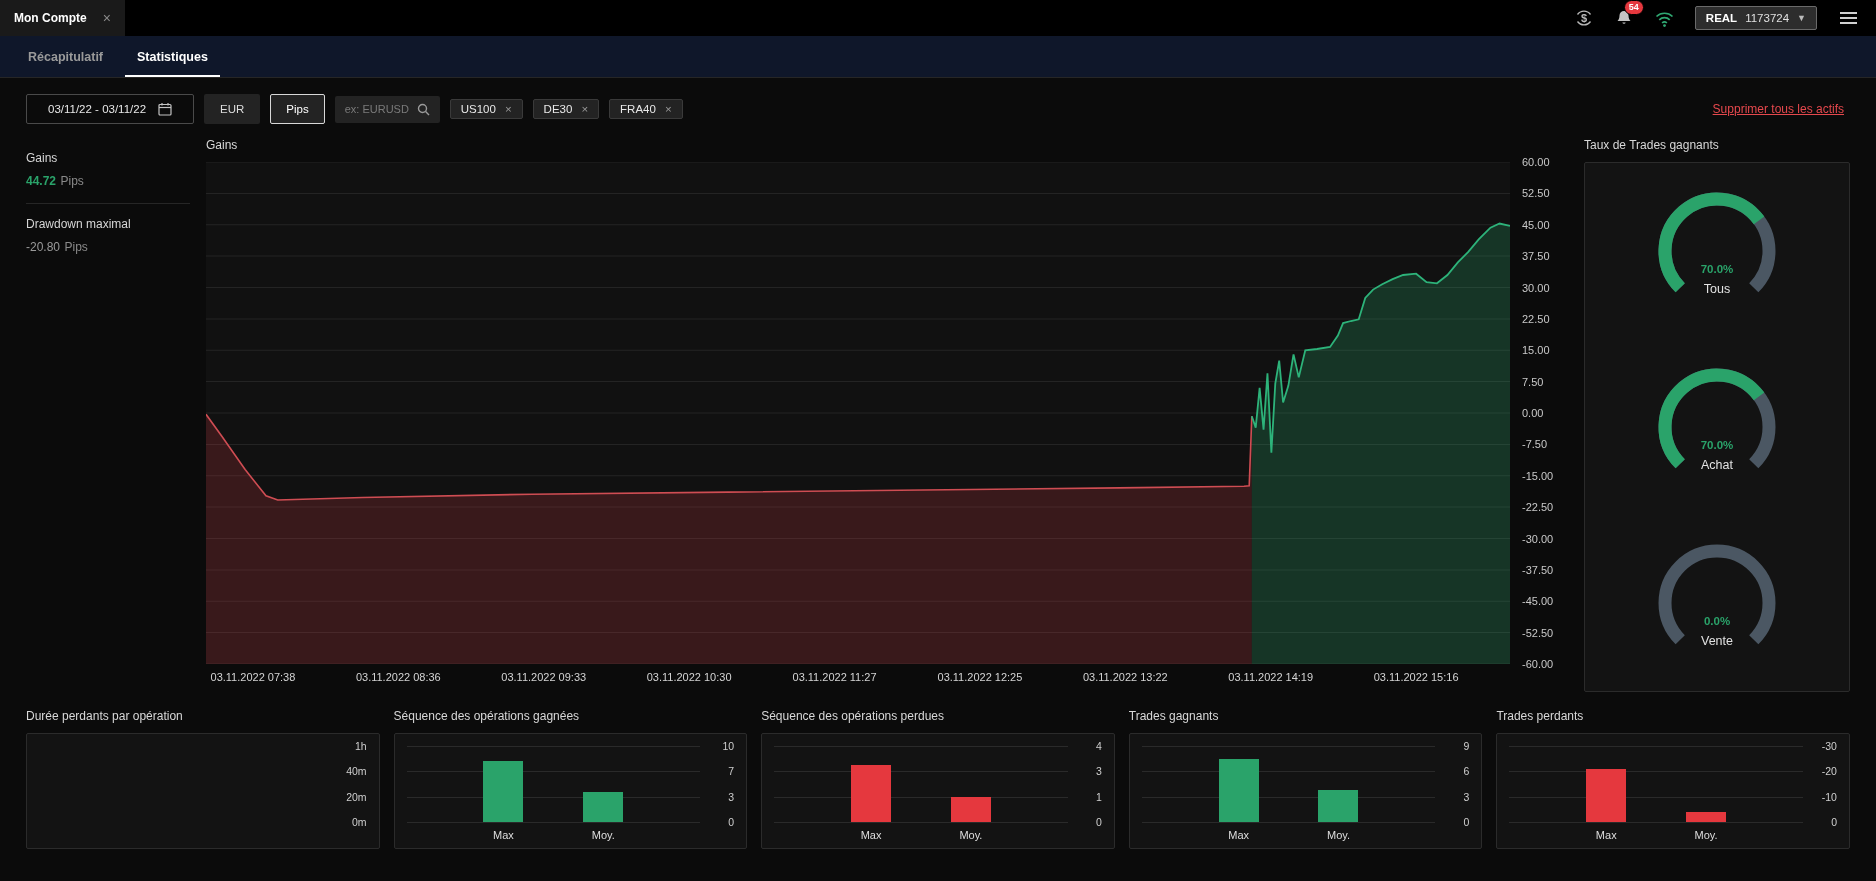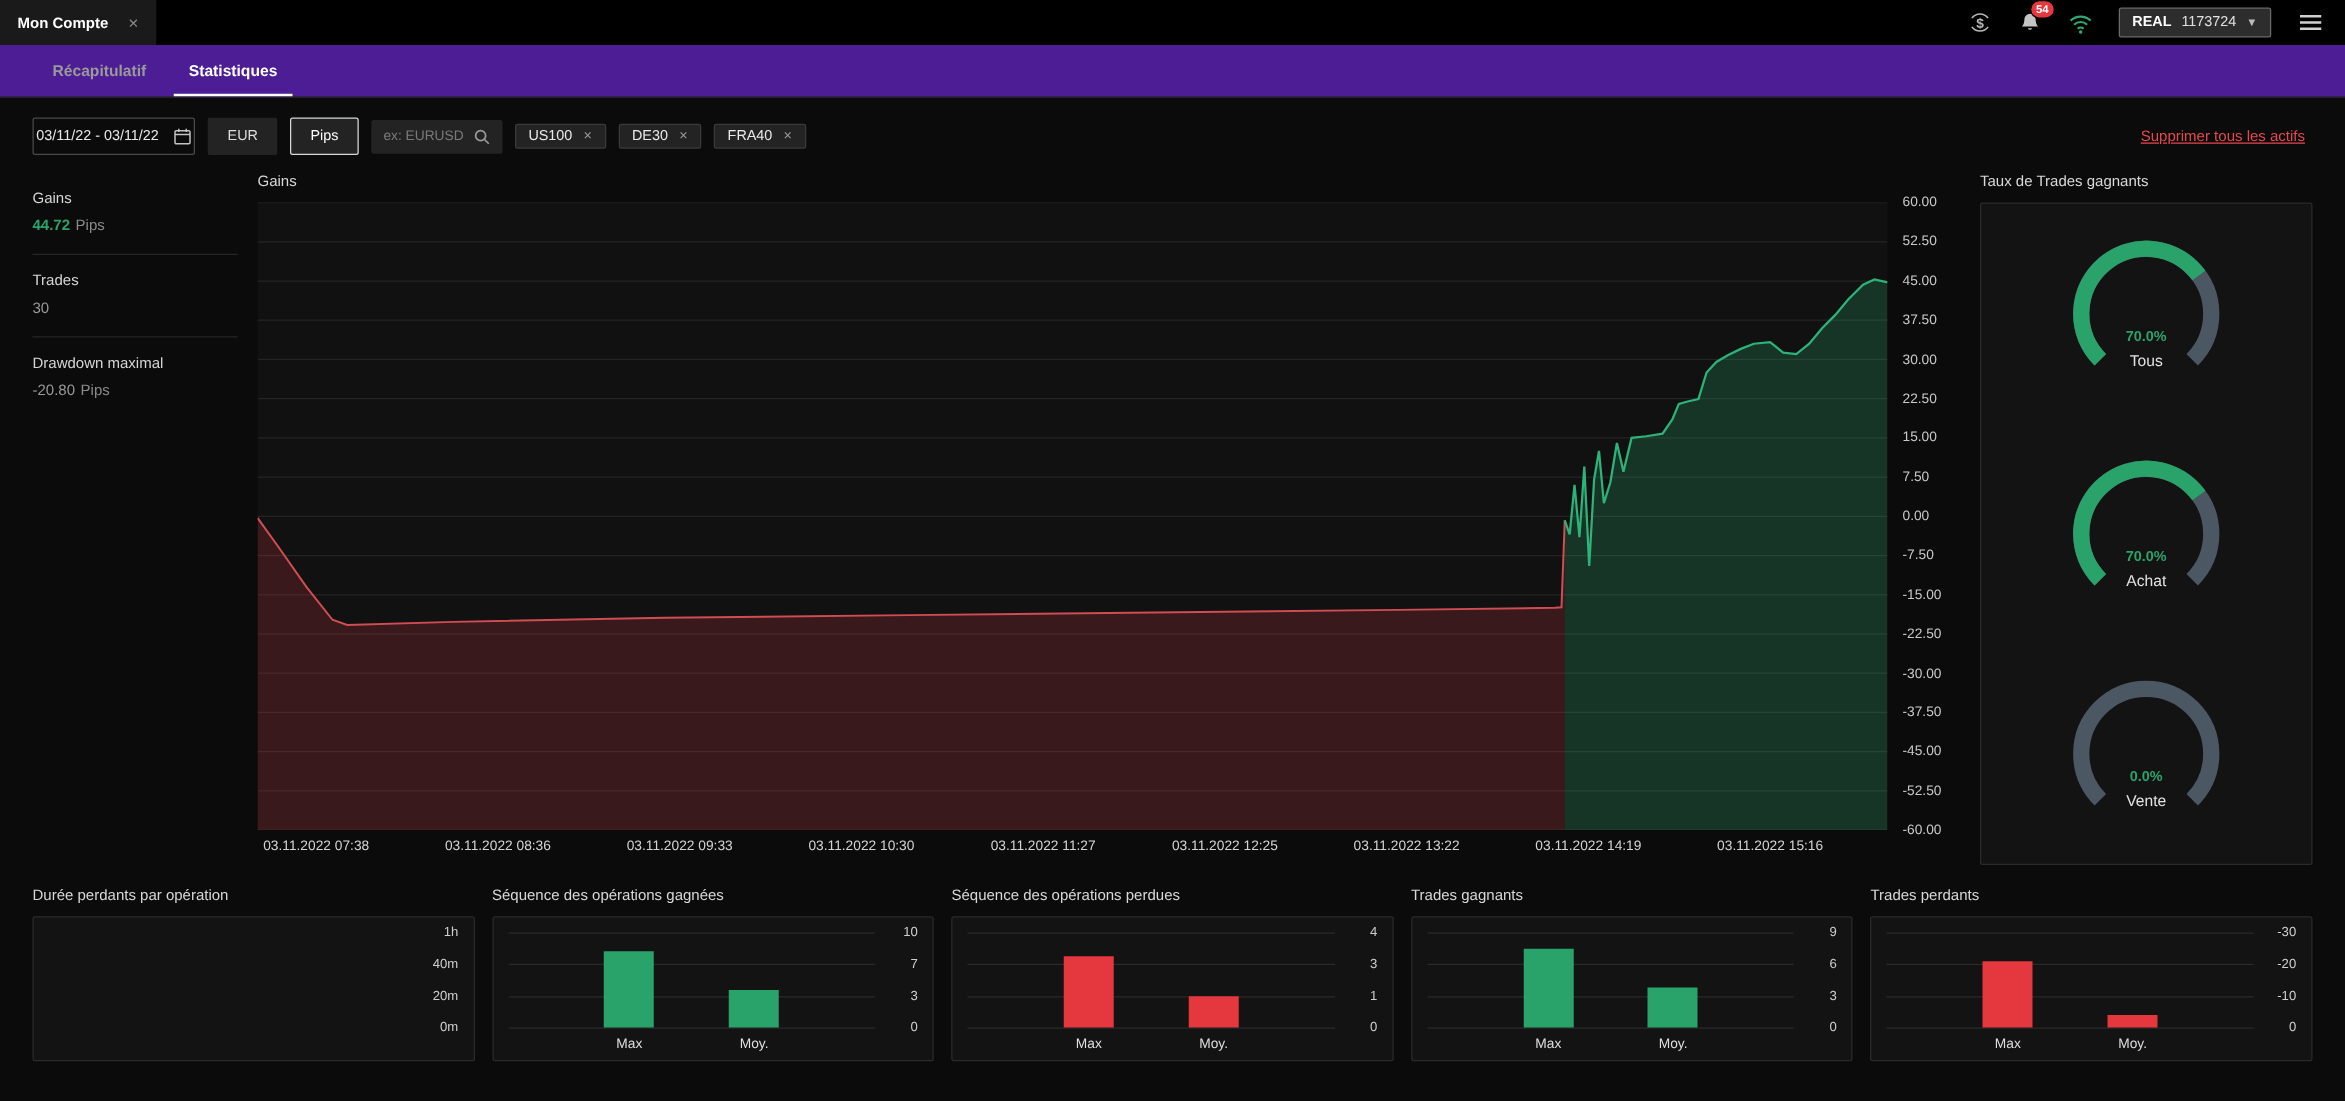--- a/index.html
+++ b/index.html
@@ -15,27 +15,27 @@
   .tb-icon{position:relative;display:inline-flex;cursor:pointer}
   .badge{position:absolute;top:-8px;right:-10px;background:#e5383e;color:#fff;font-size:9px;font-weight:bold;border-radius:8px;padding:2px 4px;border:1px solid #000;line-height:1}
   .account-pill{display:flex;align-items:center;gap:8px;background:#2d2d2d;border:1px solid #6a6a6a;border-radius:2px;padding:5px 10px;cursor:pointer}
   .acct-type{color:#fff;font-weight:bold;font-size:11.5px}
   .acct-num{color:#e0e0e0;font-size:11.5px}
   .caret{color:#bbb;font-size:9px}
   .hamburger{display:flex;flex-direction:column;gap:3px;cursor:pointer;padding:3px}
   .hamburger i{display:block;width:17px;height:2px;background:#d0d0d0}
 
   
-  .subtabs{display:flex;gap:10px;padding:0 30px;border-bottom:1px solid #262626;background:#4c1d95}
+  .subtabs{display:flex;gap:10px;padding:0 16px;border-bottom:1px solid #262626;background:#0f172a}
   .subtab{padding:14px 12px 11px;font-size:12.5px;font-weight:bold;color:#9a9a9a;cursor:pointer;border-bottom:2px solid transparent}
   .subtab.active{color:#fff;border-bottom-color:#fff}
 
   
   .filters{display:flex;align-items:center;gap:10px;padding:16px 26px 8px}
-  .datebox{display:flex;align-items:center;gap:12px;border:1px solid #4a4a4a;padding:7px 2px;color:#e8e8e8;font-size:11.5px;border-radius:2px;cursor:pointer}
+  .datebox{display:flex;align-items:center;gap:12px;border:1px solid #4a4a4a;padding:7px 21px;color:#e8e8e8;font-size:11.5px;border-radius:2px;cursor:pointer}
   .btn{background:#232323;color:#ddd;font-size:11.5px;padding:8px 15px;border:1px solid transparent;border-radius:2px;cursor:pointer}
   .btn.selected{border-color:#d8d8d8;color:#fff}
   .search{display:flex;align-items:center;gap:6px;background:#232323;padding:7px 10px;border-radius:2px}
   .search input{background:transparent;border:none;outline:none;color:#ddd;font-size:11px;width:66px;font-family:inherit}
   .search input::placeholder{color:#7a7a7a}
   .chip{display:flex;align-items:flex-start;gap:9px;background:#232323;border:1px solid #3a3a3a;border-radius:2px;padding:3px 10px;color:#e8e8e8;font-size:11.5px}
   .chip .x{color:#9a9a9a;cursor:pointer}
   .spacer{flex:1}
   .danger-link{color:#e5484d;font-size:12px;text-decoration:underline;cursor:pointer;margin-right:6px}
 
@@ -158,24 +158,20 @@
     <div class="spacer"></div>
     <span class="danger-link">Supprimer tous les actifs</span>
   </div>
 
   <div class="main">
 
     <div class="stats-col">
       <div class="stat">
         <div class="stat-label">Gains</div>
         <div class="stat-value"><span class="v pos">44.72</span> <span class="u">Pips</span></div>
-      </div>
-      <div class="stat">
-        <div class="stat-label">Trades</div>
-        <div class="stat-value"><span class="v">30</span> <span class="u"></span></div>
       </div>
       <div class="stat">
         <div class="stat-label">Drawdown maximal</div>
         <div class="stat-value"><span class="v">-20.80</span> <span class="u">Pips</span></div>
       </div>
     </div>
 
     <div class="chart-panel">
       <div class="panel-title">Gains</div>
       <div class="main-chart">

